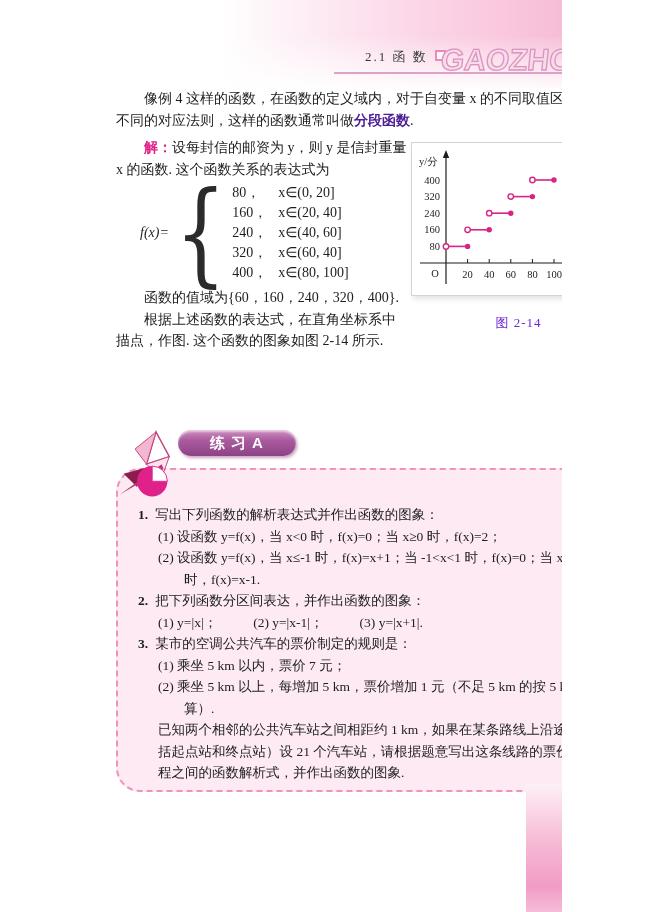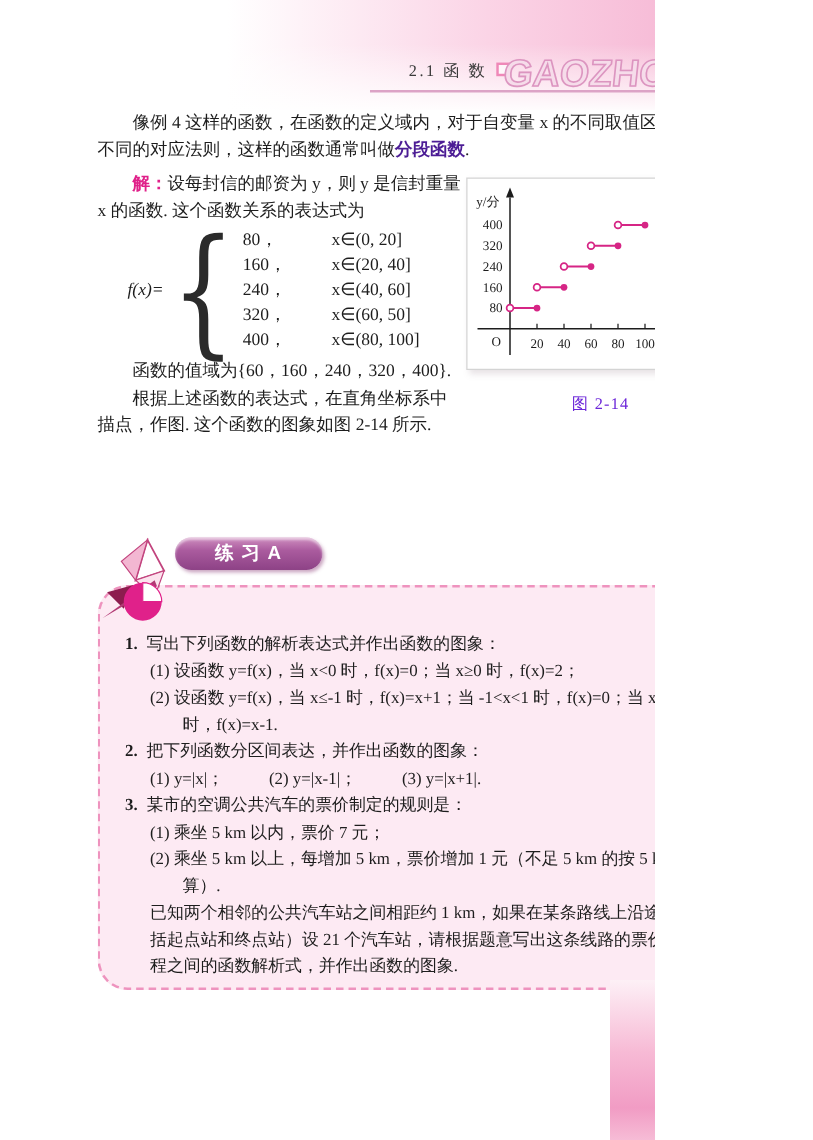--- a/index.html
+++ b/index.html
@@ -1,19 +1,20 @@
 <!DOCTYPE html>
 <html><head>
 <meta charset="utf-8">
 <style>
   html,body { margin:0; padding:0; background:#ffffff; }
   .page {
     position:relative; width:524px; height:912px; overflow:hidden;
     background:#ffffff; color:#1d1d1d;
     font-family:"Liberation Serif", serif;
+    margin-left:38px;
   }
 
   
   .top-band {
     position:absolute; top:0; left:0; width:650px; height:88px;
     background:linear-gradient(to right,#ffffff 28%,#fbd4e6 60%,#f3a7ca 100%);
   }
   .top-band::after {
     content:""; position:absolute; left:0; top:0; right:0; bottom:0;
     background:linear-gradient(to bottom, rgba(255,255,255,0) 40%, rgba(255,255,255,0.95) 100%);
@@ -52,21 +53,21 @@
   .sol-left { width:292px; }
   .sol-label { color:#e0218a; font-weight:bold; }
   .sol-intro { text-indent:28px; }
   .cases { display:flex; align-items:center; margin:2px 0 0 24px; }
   .fx { font-style:italic; margin-right:2px; }
   .brace {
     font-family:"DejaVu Serif", serif; font-size:112px; line-height:102px; font-weight:400;
     color:#2b2b2b; transform:scaleX(0.72); margin:0 -4px 0 -6px;
   }
   .case-rows { line-height:20px; }
-  .case-row { display:flex;gap:25px; }
+  .case-row { display:flex; }
   .case-val { width:46px; }
   .range-line { margin-top:3px; text-indent:28px; }
   .closing { text-indent:28px; }
 
   .figure-col { width:215px; margin-left:3px; padding-top:5px; }
   .chart-box {
     width:213px; height:152px; border:1px solid #d4d4d4; background:#fff;
     box-shadow:2px 3px 5px rgba(160,140,150,0.25);
   }
   svg text { font:10.5px "Liberation Serif", serif; fill:#1d1d1d; }
@@ -138,21 +139,21 @@
             <div class="case-row">
                 <span class="case-val">160，</span>
                 <span class="case-int">x∈(20, 40]</span>
               </div>
             <div class="case-row">
                 <span class="case-val">240，</span>
                 <span class="case-int">x∈(40, 60]</span>
               </div>
             <div class="case-row">
                 <span class="case-val">320，</span>
-                <span class="case-int">x∈(60, 50]</span>
+                <span class="case-int">x∈(60, 40]</span>
               </div>
             <div class="case-row">
                 <span class="case-val">400，</span>
                 <span class="case-int">x∈(80, 100]</span>
               </div>
           </div>
         </div>
         <p class="range-line">函数的值域为{60，160，240，320，400}.</p>
         <p class="closing">根据上述函数的表达式，在直角坐标系中描点，作图. 这个函数的图象如图 2-14 所示.</p>
       </div>

